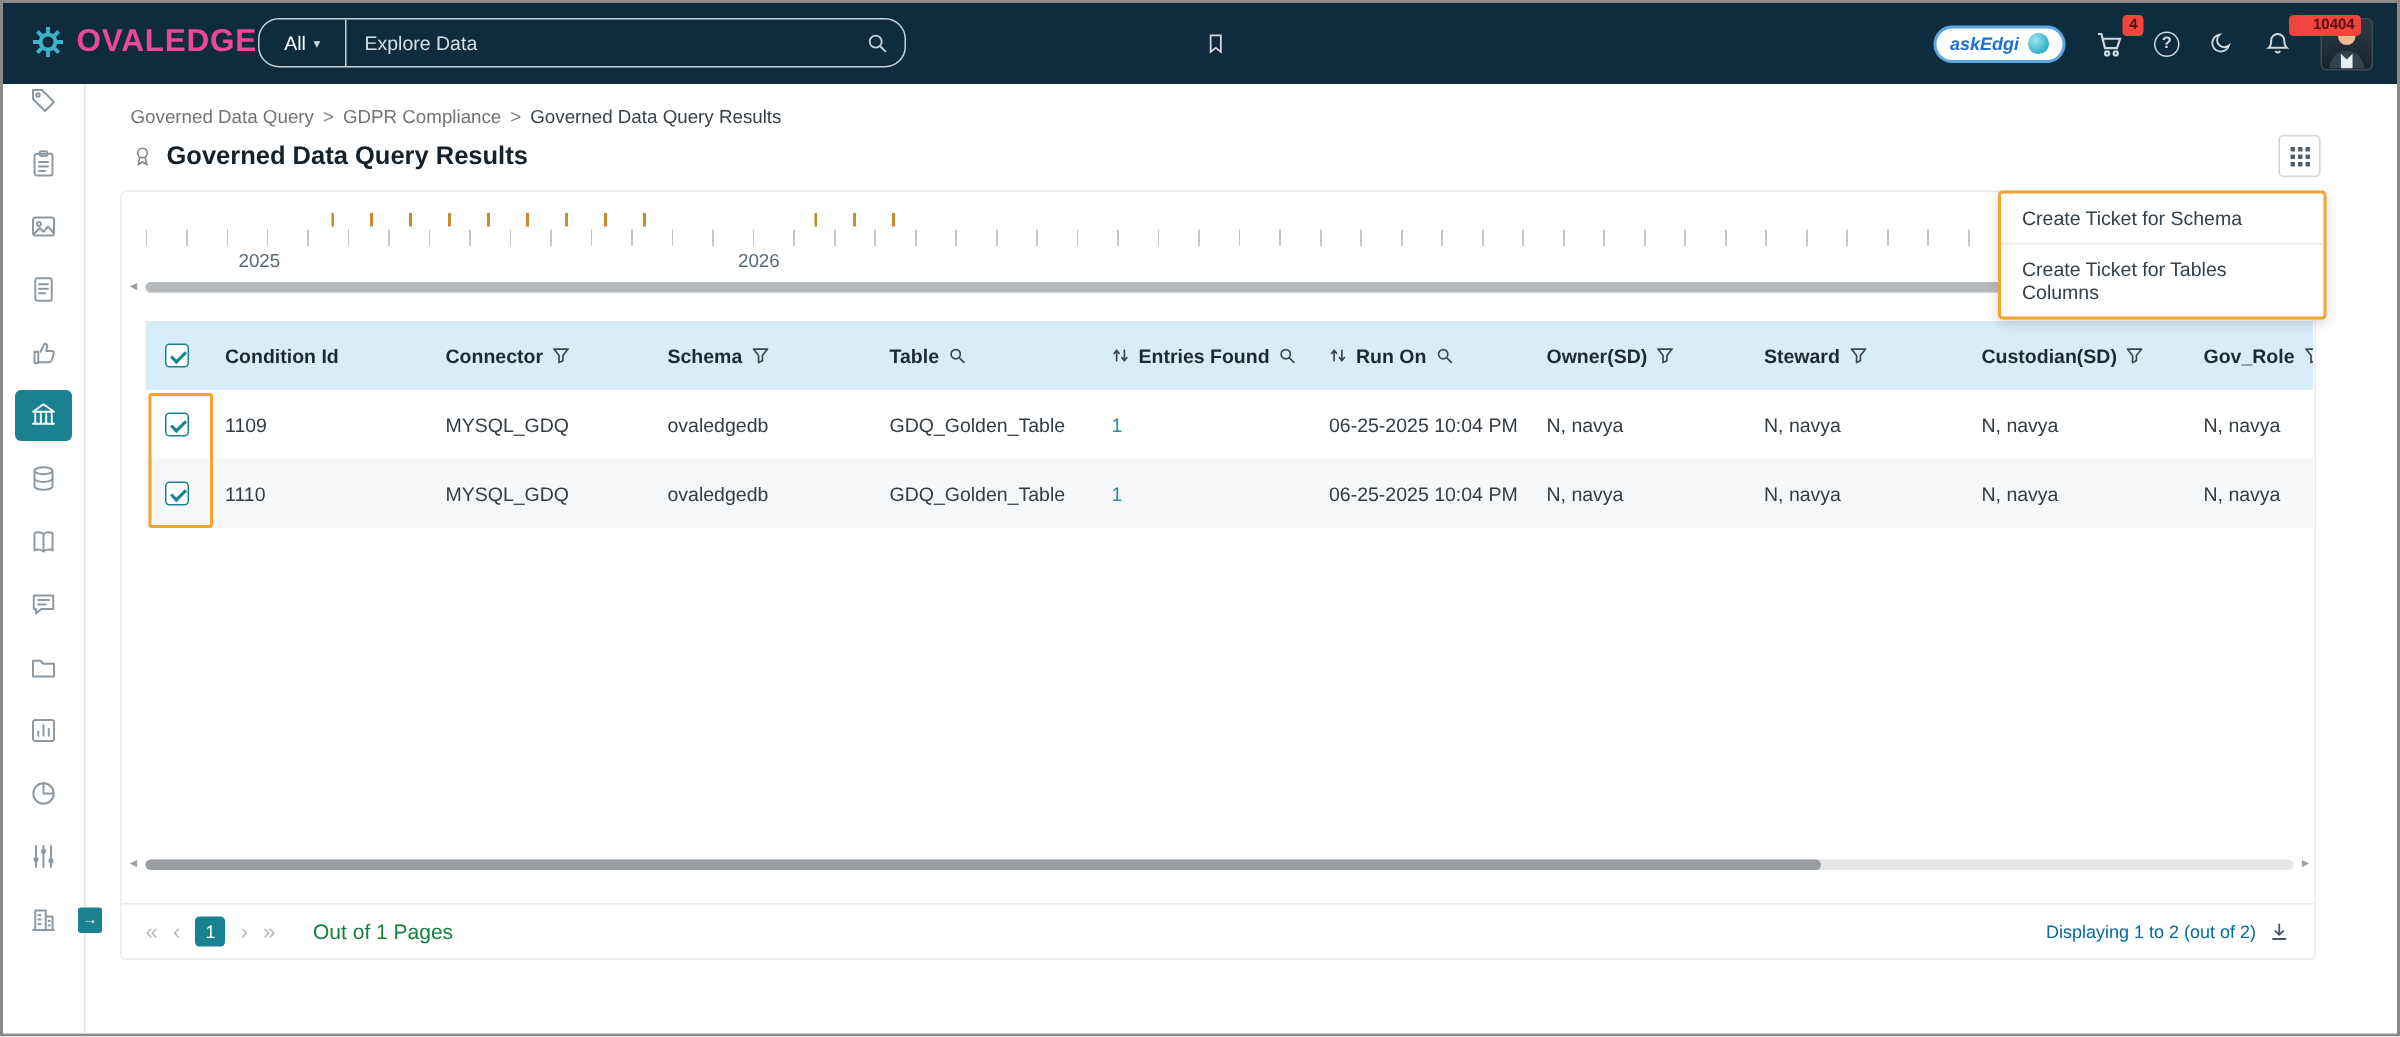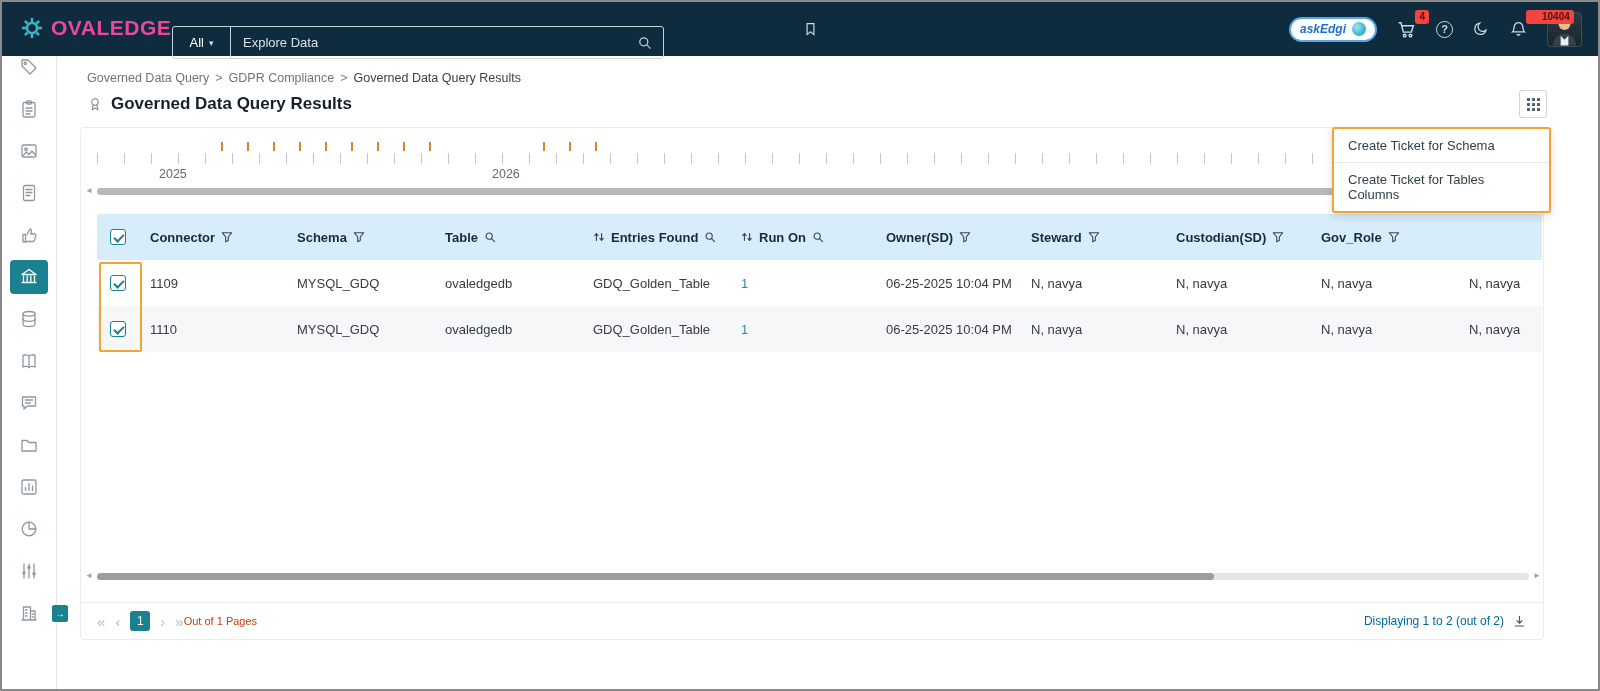--- a/index.html
+++ b/index.html
@@ -3,21 +3,21 @@
 <meta charset="utf-8">
 <style>
   * { margin:0; padding:0; box-sizing:border-box; }
   body { font-family:"Liberation Sans", sans-serif; background:#fff; }
   .app { position:relative; width:1600px; height:691px; background:#fff; border:2px solid #8a8a8a; overflow:hidden; }
 
   
   .topbar { position:absolute; top:0; left:0; right:0; height:54px; background:#0e2c3e; display:flex; align-items:center; z-index:30; }
   .logo { position:absolute; left:18px; top:14px; display:flex; align-items:center; gap:7px; }
   .brand { color:#ec4899; font-weight:700; font-size:21px; letter-spacing:.5px; }
-  .searchwrap { position:absolute; left:170px; top:24px; width:492px; height:33px; display:flex; border:1px solid #c6d3d9; border-radius:3px; }
+  .searchwrap { position:absolute; left:170px; top:10px; width:432px; height:33px; display:flex; border:1px solid #c6d3d9; border-radius:14px; }
   .scope { width:58px; display:flex; align-items:center; justify-content:center; gap:5px; color:#fff; font-size:13px; border-right:1px solid #c6d3d9; cursor:pointer; }
   .scope .chev { font-size:9px; color:#cfd9de; }
   .searchbox { position:relative; flex:1; }
   .searchbox input { width:100%; height:100%; background:transparent; border:none; outline:none; color:#e8f0f4; font-size:13px; padding:0 32px 0 12px; font-family:"Liberation Sans", sans-serif; }
   .searchbox input::placeholder { color:#d6e1e7; }
   .searchbox .mag { position:absolute; right:10px; top:8px; }
   .tb-bookmark { position:absolute; left:800px; top:18px; }
   .tb-right { position:absolute; right:16px; top:0; height:54px; display:flex; align-items:center; gap:19px; }
   .askedgi { display:flex; align-items:center; gap:6px; background:#fff; border:2px solid #5aa7e8; border-radius:13px; padding:2px 9px; height:25px; cursor:pointer; }
   .askedgi .txt { font-style:italic; font-weight:700; font-size:12px; color:#1f6fd0; }
@@ -84,21 +84,21 @@
   .checkbox.checked::after { content:""; position:absolute; left:2.5px; top:3.5px; width:8px; height:4px; border-left:2px solid #19818f; border-bottom:2px solid #19818f; transform:rotate(-45deg); }
   .hl-box { position:absolute; left:2px; top:2px; width:43px; height:90px; border:2px solid #f3a32f; border-radius:2px; pointer-events:none; z-index:5; }
   .lnk { color:#2a8fa6; cursor:pointer; text-decoration:none; }
   .hic { width:12px; height:12px; stroke:#3c4750; fill:none; stroke-width:1.3; stroke-linecap:round; stroke-linejoin:round; flex:none; }
 
   
   .pager { position:absolute; left:0; right:0; bottom:0; height:37px; border-top:1px solid #ececec; display:flex; align-items:center; padding:0 16px; }
   .pg-nav { display:flex; align-items:center; gap:10px; }
   .pg-arrow { color:#b7bcc0; font-size:15px; cursor:pointer; line-height:1; }
   .pg-cur { width:20px; height:20px; background:#19818f; color:#fff; font-size:12px; border-radius:3px; display:flex; align-items:center; justify-content:center; cursor:pointer; }
-  .pg-text { margin-left:0; font-size:11px; color:#c2410c; }
+  .pg-text { margin-left:25px; font-size:14px; color:#15803d; }
   .pg-spacer { flex:1; }
   .pg-display { font-size:12px; color:#0369a1; }
   .dl-icon { margin-left:8px; cursor:pointer; display:flex; }
 </style>
 </head>
 <body>
 
 <div class="app">
 
   <header class="topbar">
@@ -330,20 +330,23 @@
           </div>
         <span class="sr-arrow">►</span>
       </div>
 
       <div class="tablewrap">
         <div class="thead">
           <div class="th cell-check">
               <span class="checkbox checked"></span>
             </div>
           <div class="th">
+              <span>Condition Id</span>
+            </div>
+          <div class="th">
               <span>Connector</span>
             <svg class="hic" viewBox="0 0 14 14">
                 <path d="M1.5 2h11L8.5 7v4l-3 1.5V7z"></path>
               </svg>
           </div>
           <div class="th">
               <span>Schema</span>
             <svg class="hic" viewBox="0 0 14 14">
                 <path d="M1.5 2h11L8.5 7v4l-3 1.5V7z"></path>
               </svg>

